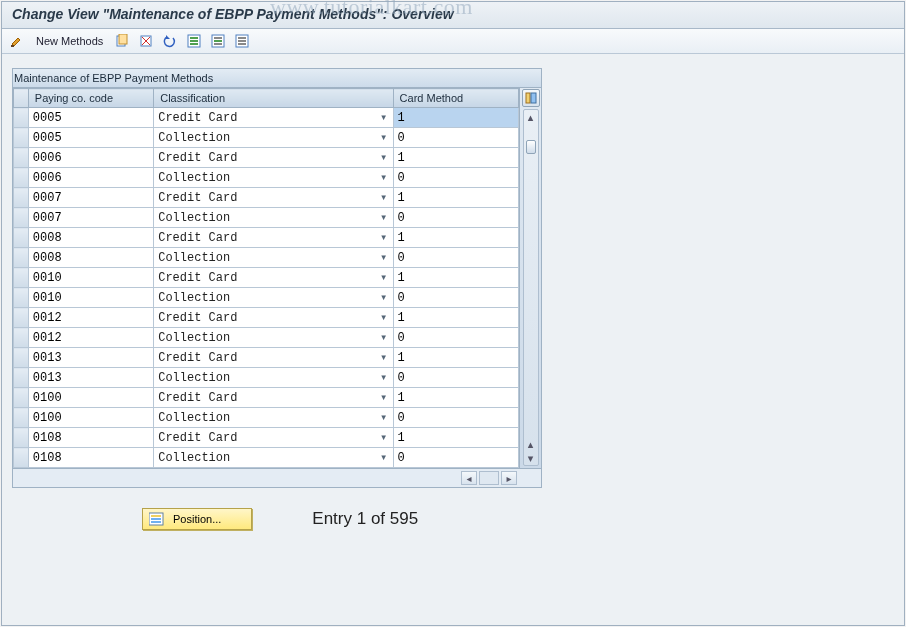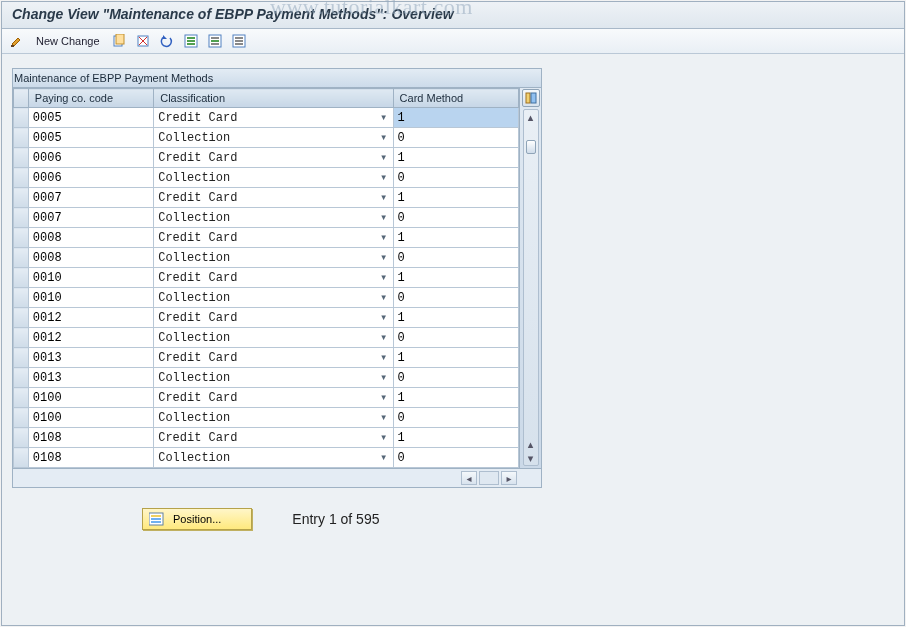--- a/index.html
+++ b/index.html
@@ -164,36 +164,36 @@
   .harrow{
     width:16px;height:14px;
     border:1px solid #aebecf;
     background:linear-gradient(#f4f8fb,#d8e3ee);
     display:flex;align-items:center;justify-content:center;
     color:#556; font-size:10px;
   }
   .hbar { flex:1; background:#dfe8f1; border:1px solid #aebecf;}
 
   .footer {
-    display:flex; align-items:center; gap:40px;
+    display:flex; align-items:center; gap:60px;
     padding: 20px 10px 10px 130px;
   }
   .position-btn {
     display:flex; align-items:center; gap:8px;
     border:1px solid #b5a24a;
     background: linear-gradient(#fff6c8,#ffe97e);
     padding:3px 30px 3px 6px;
     font-size:11px;
     box-shadow: 1px 1px 0 #c0b060;
   }
   .position-btn .pic{
     width:16px;height:14px;
     display:inline-flex;align-items:center;justify-content:center;
   }
-  .entry-status { font-size:14px; color:#222;}
+  .entry-status { font-size:17px; color:#222;}
   .watermark {
     position:absolute;
     left:270px; top:-6px;
     font-size:22px;
     letter-spacing:0.5px;
     color: rgba(150,170,190,0.55);
     font-family: Georgia, 'Times New Roman', serif;
     pointer-events:none;
   }
 </style>
@@ -203,21 +203,21 @@
 <div class="window">
   <div class="title-bar">Change View "Maintenance of EBPP Payment Methods": Overview</div>
 
   <div class="toolbar">
     <span class="tb-icon">
       <svg width="14" height="14">
           <path d="M2 10 L8 4 L10 6 L4 12 Z" fill="#e0a030" stroke="#a06000"></path>
           <rect x="1" y="11" width="3" height="2" fill="#604020"></rect>
         </svg>
     </span>
-    <span class="new-entries">New Change</span>
+    <span class="new-entries">New Methods</span>
     <span class="tb-icon">
       <svg width="14" height="14">
           <rect x="2" y="2" width="8" height="10" fill="#fff" stroke="#5080c0"></rect>
           <rect x="4" y="0" width="8" height="10" fill="#ffe0a0" stroke="#c09030"></rect>
         </svg>
     </span>
     <span class="tb-icon">
       <svg width="14" height="14">
           <rect x="2" y="2" width="10" height="10" fill="#fff" stroke="#5080c0"></rect>
           <path d="M3 3 L11 11 M11 3 L3 11" stroke="#d03030"></path>

